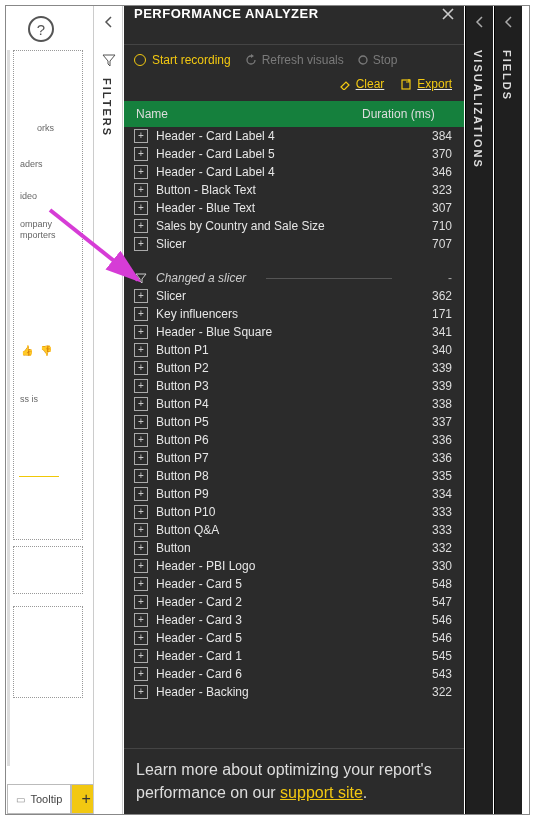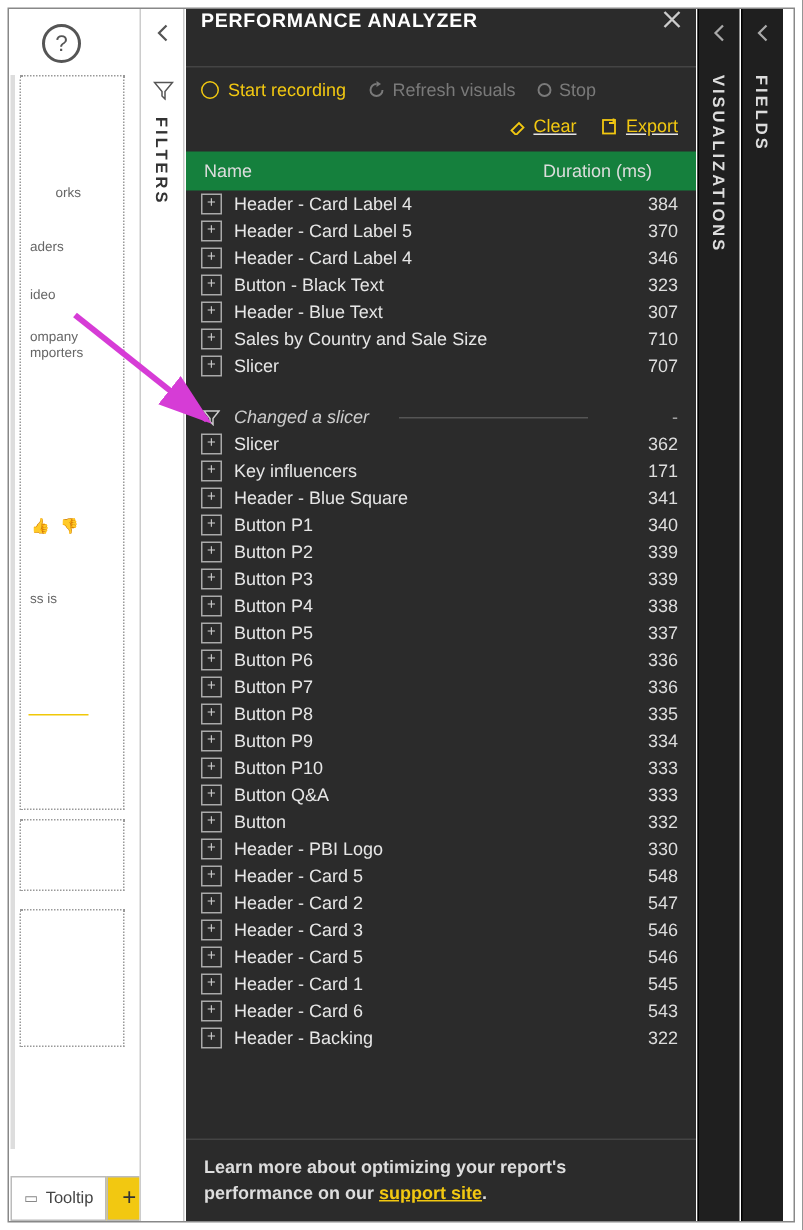--- a/index.html
+++ b/index.html
@@ -54,21 +54,21 @@
   .list::-webkit-scrollbar-thumb { background:#555;}
   .row { display:flex; align-items:center; padding:2px 12px 2px 10px; font-size:12px; color:#e6e6e6;}
   .row .exp { width:14px; height:14px; border:1px solid #aaa; display:flex; align-items:center; justify-content:center; font-size:10px; color:#ccc; line-height:1; margin-right:8px; cursor:pointer;}
   .row .label { flex:1; white-space:nowrap; overflow:hidden; text-overflow:ellipsis;}
   .row .dur { width:60px; text-align:right; color:#ddd;}
   .event-row { display:flex; align-items:center; padding:2px 12px 2px 10px; font-size:12px; color:#ccc;margin-top:16px;}
   .event-row .funnel { width:14px; margin-right:8px; display:flex; justify-content:center;}
   .event-row .el { flex:1; font-style:italic; position:relative;}
   .event-row .el::after { content:""; position:absolute; left:110px; right:0; top:50%; height:1px; background:#555;}
   .event-row .dash { width:60px; text-align:right; color:#aaa;}
-  .footer-tip { border-top:1px solid #444; padding:10px 12px 10px 12px; font-size:12px; color:#ddd; line-height:1.4;font-weight:bold;}
+  .footer-tip { border-top:1px solid #444; padding:10px 12px 10px 12px; font-size:16px; color:#ddd; line-height:1.4;}
   .footer-tip a { color:#f2c811; text-decoration:underline;}
   
   .rail { position:absolute; top:6px; width:28px; height:808px; background:#1f1f1f; border-left:1px solid #000;}
   .rail .collapse { width:28px; height:32px; display:flex; align-items:center; justify-content:center; color:#aaa; font-size:14px; cursor:pointer;}
   .rail .vlabel { position:absolute; top:44px; left:6px; writing-mode:vertical-rl; font-size:11px; font-weight:600; letter-spacing:2px; color:#ddd;}
   .rail-viz { left:465px;}
   .rail-fields { left:494px;}
   
   .arrow-svg { position:absolute; left:40px; top:200px; pointer-events:none;}
 </style>

